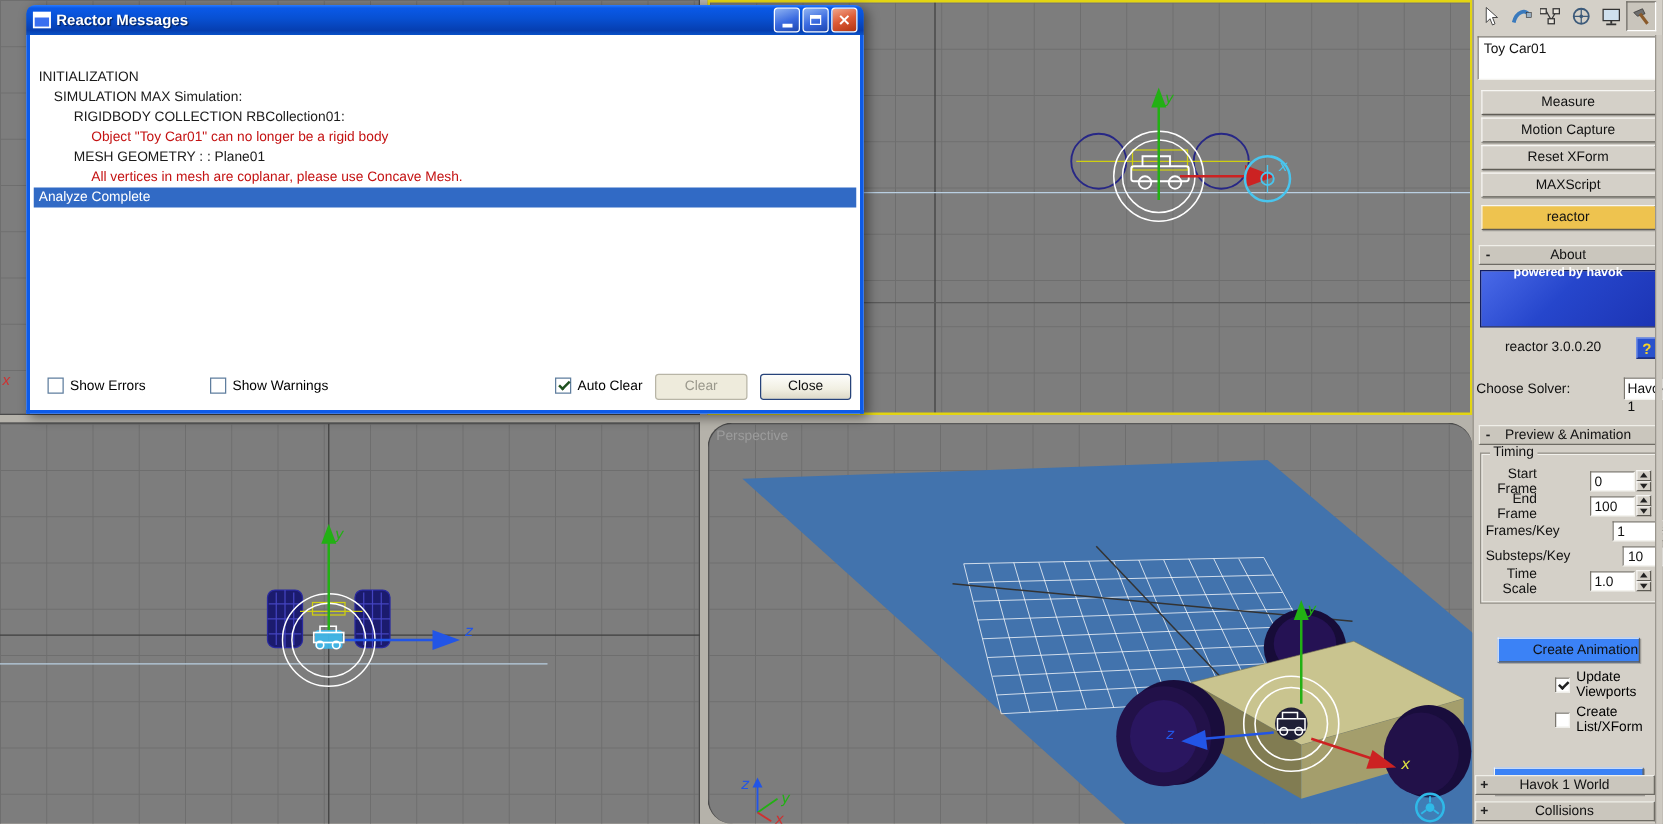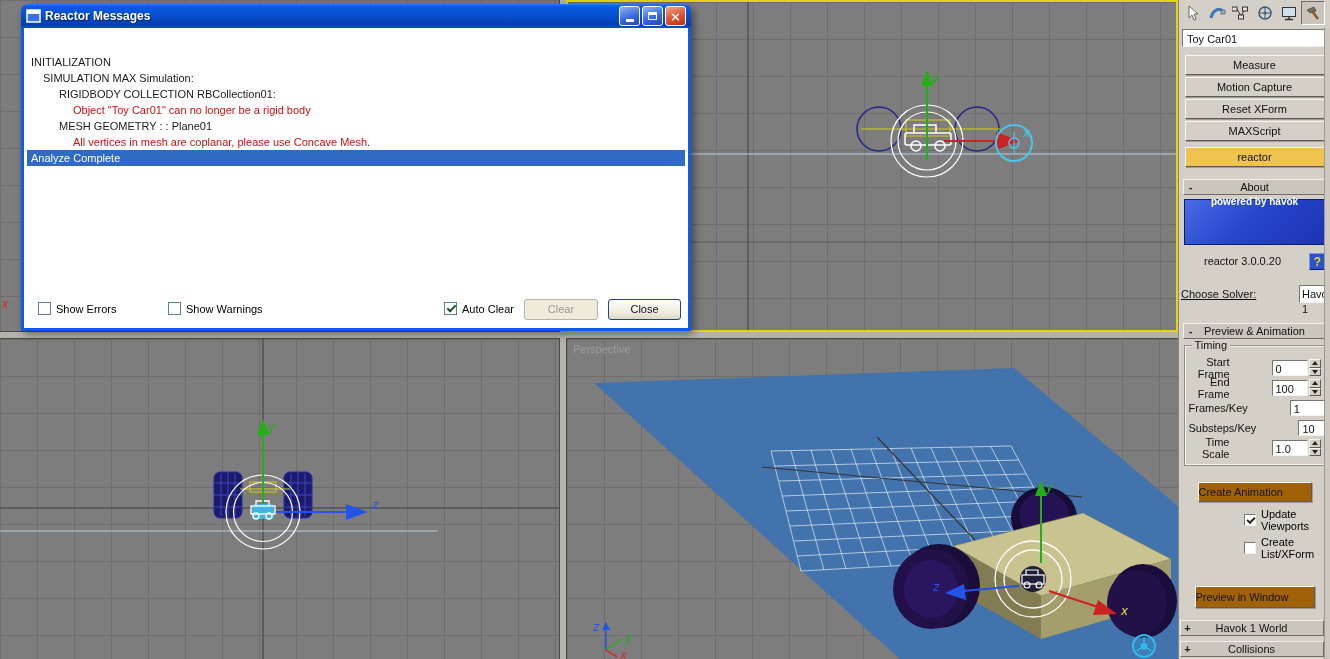--- a/index.html
+++ b/index.html
@@ -7,21 +7,21 @@
        font-family:"Liberation Sans",sans-serif;}
 
   
   .viewport{position:absolute;background-color:#7d7d7d;box-sizing:border-box;
     background-image:linear-gradient(#6e6e6e 1px,transparent 1px),
                      linear-gradient(90deg,#6e6e6e 1px,transparent 1px);
     background-size:37px 37px;}
   #vp-tl{left:0;top:0;width:560px;height:332px;border-right:1px solid #4a4a4a;border-bottom:1px solid #4a4a4a;}
   #vp-tr{left:566px;top:0;width:612px;height:332px;border:2px solid #e3d512;}
   #vp-bl{left:0;top:338px;width:560px;height:321px;border-top:1px solid #4a4a4a;border-right:1px solid #4a4a4a;}
-  #vp-br{left:566px;top:338px;width:612px;height:321px;border-top:1px solid #4a4a4a;border-left:1px solid #4a4a4a;}
+  #vp-br{left:566px;top:338px;width:612px;height:321px;border-top:1px solid #4a4a4a;border-left:1px solid #4a4a4a;border-radius:20px;}
   .vp-label{position:absolute;left:6px;top:1px;font-size:11px;color:#9c9c9c;z-index:4;}
   .overlay{position:absolute;left:0;top:0;z-index:2;}
   .axis-x-label{position:absolute;left:2px;top:297px;color:#d03030;font-size:12px;font-style:italic;z-index:3;}
 
   
   #dialog{position:absolute;left:21px;top:4px;width:670px;z-index:20;
           border-radius:7px 7px 2px 2px;box-shadow:3px 3px 9px rgba(0,0,0,.45);}
   .titlebar{height:24px;border-radius:7px 7px 0 0;display:flex;align-items:center;padding:0 5px;
     background:linear-gradient(180deg,#2b7cff 0%,#0a59e8 10%,#0850d2 45%,#063eb0 85%,#0a52c8 100%);}
   .title-icon{width:15px;height:14px;margin-right:4px;flex:none;}
@@ -53,21 +53,21 @@
     color:#111;box-sizing:border-box;}
   .xpbtn.disabled{color:#9a988c;border-color:#b8b5a6;background:#eeebdc;}
 
   
   #panel{position:absolute;left:1178px;top:0;width:152px;height:659px;background:#d4d0c8;
     border-left:1px solid #8a877f;box-sizing:border-box;font-size:11px;z-index:10;}
   .tabs{height:26px;display:flex;align-items:center;padding-left:2px;}
   .tab{width:24px;height:24px;display:flex;align-items:center;justify-content:center;box-sizing:border-box;}
   .tab.active{background:#c9c5bc;border:1px solid;border-color:#6e6b64 #fff #fff #6e6b64;}
   .sunken{background:#fff;border:1px solid;border-color:#7a766e #f4f3ef #f4f3ef #7a766e;box-sizing:border-box;margin-left:37px;}
-  .name-field{margin:3px 3px 8px 3px;height:18px;line-height:16px;padding:1px 4px;font-size:11px;color:#111;}
+  .name-field{margin:3px 3px 8px 3px;height:35px;line-height:16px;padding:1px 4px;font-size:11px;color:#111;}
   .pbtn{display:block;width:140px;margin:2px auto;height:20px;line-height:18px;text-align:center;
     background:#d4d0c8;border:1px solid;border-color:#f7f6f3 #5f5c55 #5f5c55 #f7f6f3;
     box-shadow:1px 1px 0 rgba(60,60,60,.35);box-sizing:border-box;color:#111;}
   .pbtn.gold{background:#eec34f;margin-top:6px;}
   .rollout{width:144px;margin:12px auto 4px auto;height:16px;background:#cac6bd;
     border:1px solid;border-color:#f0efe9 #6e6b64 #6e6b64 #f0efe9;display:flex;align-items:center;
     box-sizing:border-box;}
   .rollout .pm{width:14px;text-align:center;font-weight:bold;color:#222;}
   .rollout .rlabel{flex:1;text-align:center;margin-right:14px;color:#111;}
   .logo{width:142px;height:46px;margin:3px auto 6px auto;text-align:center;color:#fff;
@@ -75,40 +75,40 @@
     box-sizing:border-box;}
   .logo .rt{font-size:25px;font-weight:bold;line-height:27px;letter-spacing:-1px;}
   .logo .rt sup{font-size:8px;letter-spacing:0;}
   .logo .sub{font-size:10px;font-weight:bold;margin-top:-4px;}
   .version-row{position:relative;height:26px;margin:4px 2px 0 2px;}
   .version-text{position:absolute;left:0;right:24px;text-align:center;top:4px;color:#111;}
   .help-btn{position:absolute;right:2px;top:2px;width:17px;height:17px;background:#2a52cc;
     border:1px solid;border-color:#7a96ea #101c60 #101c60 #7a96ea;color:#f5d327;font-weight:bold;
     text-align:center;line-height:16px;font-size:12px;box-sizing:border-box;}
   .solver-row{display:flex;align-items:center;margin:8px 2px 0 2px;height:18px;}
-  .solver-row .slbl{flex:1;color:#111;text-decoration:underline;}
+  .solver-row .slbl{flex:1;color:#111;}
   .combo{width:66px;height:18px;display:flex;align-items:stretch;}
   .combo .txt{flex:1;padding:1px 2px;line-height:15px;background:#fff;color:#111;}
   .combo .arrowbtn{width:15px;background:#d4d0c8;border:1px solid;border-color:#f7f6f3 #5f5c55 #5f5c55 #f7f6f3;
     display:flex;align-items:center;justify-content:center;box-sizing:border-box;}
   .tri-dn{width:0;height:0;border-left:3px solid transparent;border-right:3px solid transparent;
     border-top:4px solid #222;}
   .tri-up{width:0;height:0;border-left:3px solid transparent;border-right:3px solid transparent;
     border-bottom:4px solid #222;}
   .group{width:142px;margin:6px auto 0 auto;border:1px solid #928f87;box-shadow:inset 0 0 0 1px #f2f1ec;
     position:relative;padding:10px 0 6px 0;box-sizing:border-box;}
   .group .glabel{position:absolute;top:-7px;left:7px;background:#d4d0c8;padding:0 3px;font-size:11px;color:#111;}
   .srow{display:flex;align-items:center;height:17px;margin:3px 4px;}
   .srow .slabel{flex:1;text-align:right;padding-right:5px;color:#111;}
   .sfield{width:36px;height:16px;line-height:14px;padding:1px 3px;flex:none;color:#111;}
   .spin{width:12px;height:17px;display:flex;flex-direction:column;margin-left:1px;flex:none;}
   .spin>div{flex:1;display:flex;align-items:center;justify-content:center;background:#d4d0c8;
     border:1px solid;border-color:#f7f6f3 #5f5c55 #5f5c55 #f7f6f3;box-sizing:border-box;}
-  .cbtn{display:block;margin:16px auto 6px auto;width:114px;height:20px;line-height:18px;text-align:left;
-    background:#a16207;border:1px solid;border-color:#f7f6f3 #5f5c55 #5f5c55 #f7f6f3;
+  .cbtn{display:block;margin:27px auto 6px auto;width:114px;height:20px;line-height:18px;text-align:right;
+    background:#3b82f6;border:1px solid;border-color:#f7f6f3 #5f5c55 #5f5c55 #f7f6f3;
     box-shadow:1px 1px 0 rgba(60,60,60,.35);box-sizing:border-box;color:#111;}
   .cbtn.wide{width:120px;margin-top:26px;height:22px;line-height:20px;}
   .pcb{display:flex;align-items:center;margin:4px 0 4px 28px;}
   .cl-box{width:12px;height:12px;margin-right:5px;position:relative;flex:none;}
   .cl-box.chk::after{content:"";position:absolute;left:2px;top:2px;width:6px;height:3px;
     border-left:2px solid #222;border-bottom:2px solid #222;transform:rotate(-45deg);}
   .panel-scroll{position:absolute;right:0;top:28px;bottom:0;width:5px;background:#cdc9c1;
     border-left:1px solid #9a968e;}
   .bottom-rollouts{position:absolute;left:0;right:6px;bottom:2px;}
   .bottom-rollouts .rollout{margin:5px auto 0 auto;}

